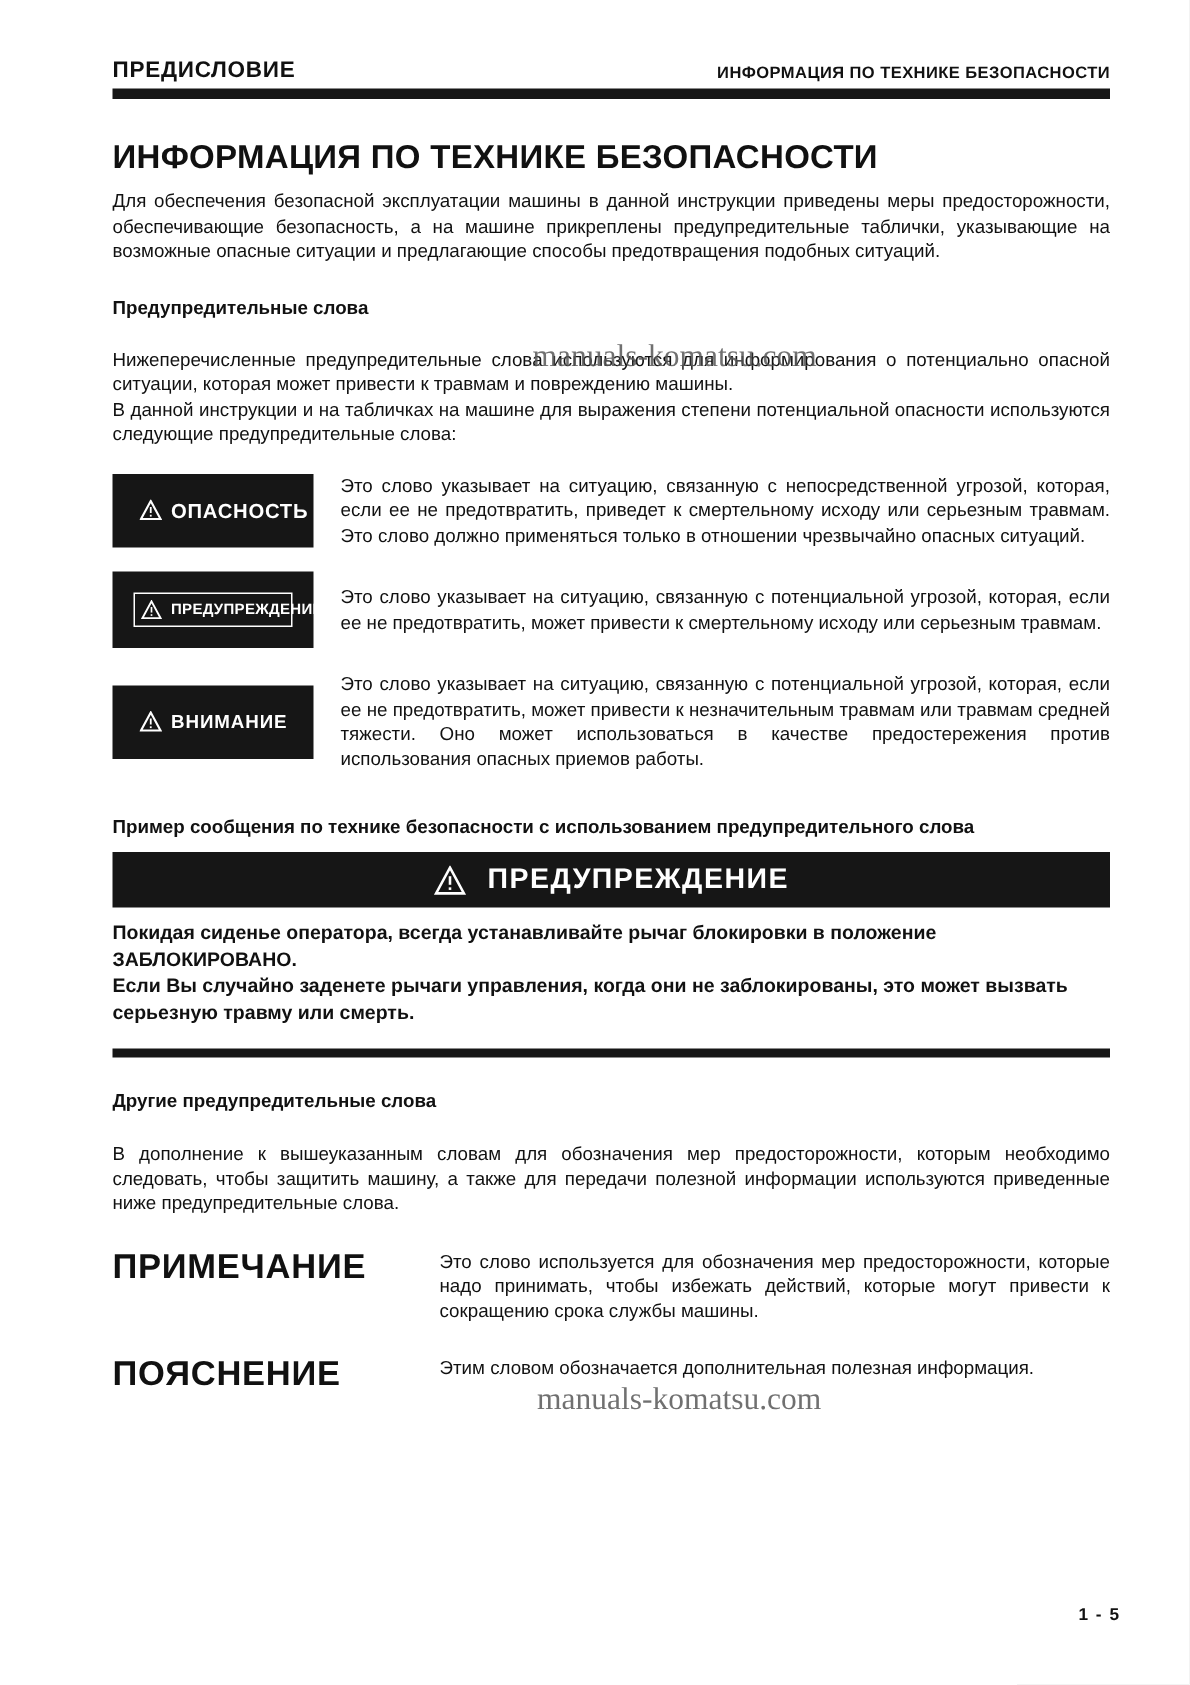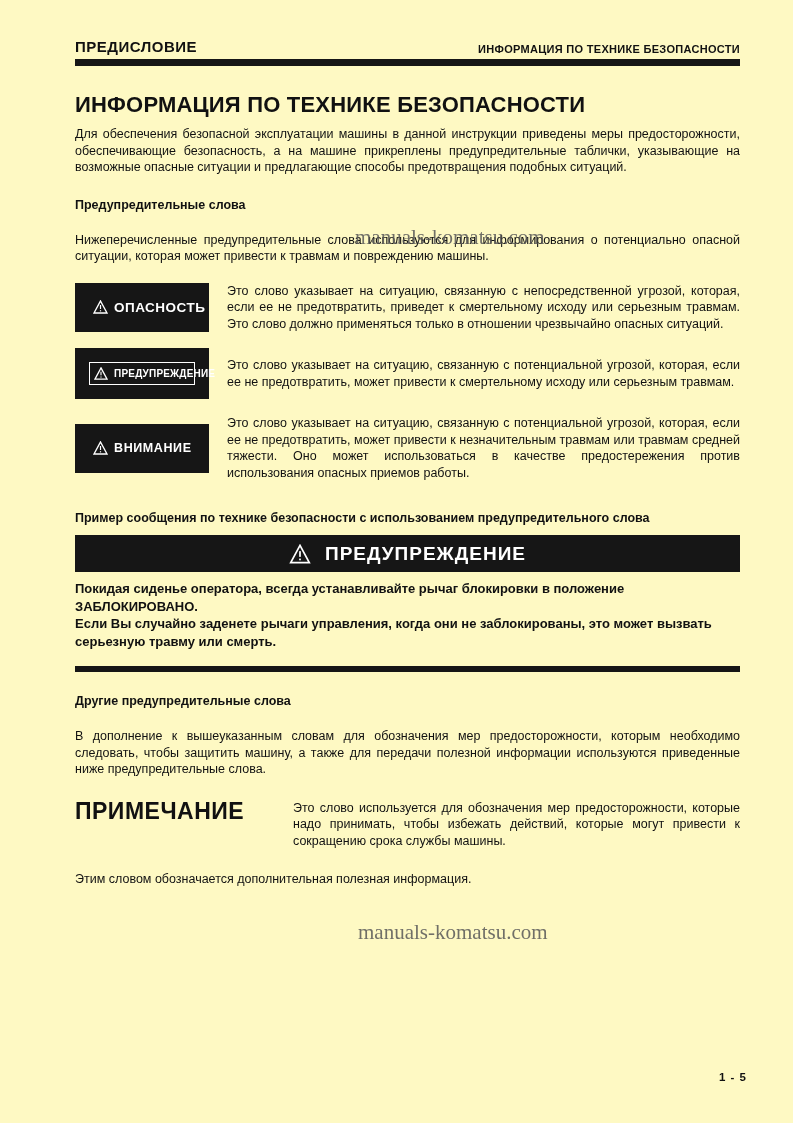--- a/index.html
+++ b/index.html
@@ -1,20 +1,20 @@
 <!DOCTYPE html>
 <html lang="ru"><head>
 <meta charset="utf-8">
 <style>
   html,body{margin:0;padding:0;background:#e9e9e9;}
   .page{
     position:relative;
     width:793px;height:1123px;
     margin:0 auto;
-    background:#fef9c3;
+    background:#ffffff;
     font-family:"Liberation Sans", sans-serif;
     color:#111;
     overflow:hidden;
     box-sizing:border-box;
   }
   .content{
     position:absolute;
     left:75px;right:53px;top:38px;
   }
   
@@ -92,20 +92,21 @@
     </div>
     <div class="hdr-bar"></div>
 
     <div class="title">ИНФОРМАЦИЯ ПО ТЕХНИКЕ БЕЗОПАСНОСТИ</div>
 
     <p>Для обеспечения безопасной эксплуатации машины в данной инструкции приведены меры предосторожности, обеспечивающие безопасность, а на машине прикреплены предупредительные таблички, указывающие на возможные опасные ситуации и предлагающие способы предотвращения подобных ситуаций.</p>
 
     <div class="subhead">Предупредительные слова</div>
     <div class="gap-m"></div>
     <p>Нижеперечисленные предупредительные слова используются для информирования о потенциально опасной ситуации, которая может привести к травмам и повреждению машины.</p>
+    <p>В данной инструкции и на табличках на машине для выражения степени потенциальной опасности используются следующие предупредительные слова:</p>
 
     <div class="sig-row first">
       <div class="sig-label-col">
         <div class="label-box lbl-danger">
           <div class="label-box-inner">
             <span class="tri-icon">
               <svg width="15" height="14" viewBox="0 0 15 14">
                   <path d="M7.5 1 L14 13 L1 13 Z" fill="none" stroke="#fff" stroke-width="1.4"></path>
                   <rect x="6.9" y="5" width="1.2" height="4" fill="#fff"></rect>
                   <rect x="6.9" y="10.2" width="1.2" height="1.2" fill="#fff"></rect>
@@ -187,20 +188,23 @@
     <div class="def-row">
       <div class="def-label-col">
         <span class="def-label">ПРИМЕЧАНИЕ</span>
       </div>
       <div class="def-text-col">
         <p>Это слово используется для обозначения мер предосторожности, которые надо принимать, чтобы избежать действий, которые могут привести к сокращению срока службы машины.</p>
       </div>
     </div>
 
     <div class="def-row">
+      <div class="def-label-col">
+        <span class="def-label">ПОЯСНЕНИЕ</span>
+      </div>
       <div class="def-text-col">
         <p>Этим словом обозначается дополнительная полезная информация.</p>
       </div>
     </div>
 
   </div>
 
   <div class="watermark wm-1">manuals-komatsu.com</div>
   <div class="watermark wm-2">manuals-komatsu.com</div>
 

